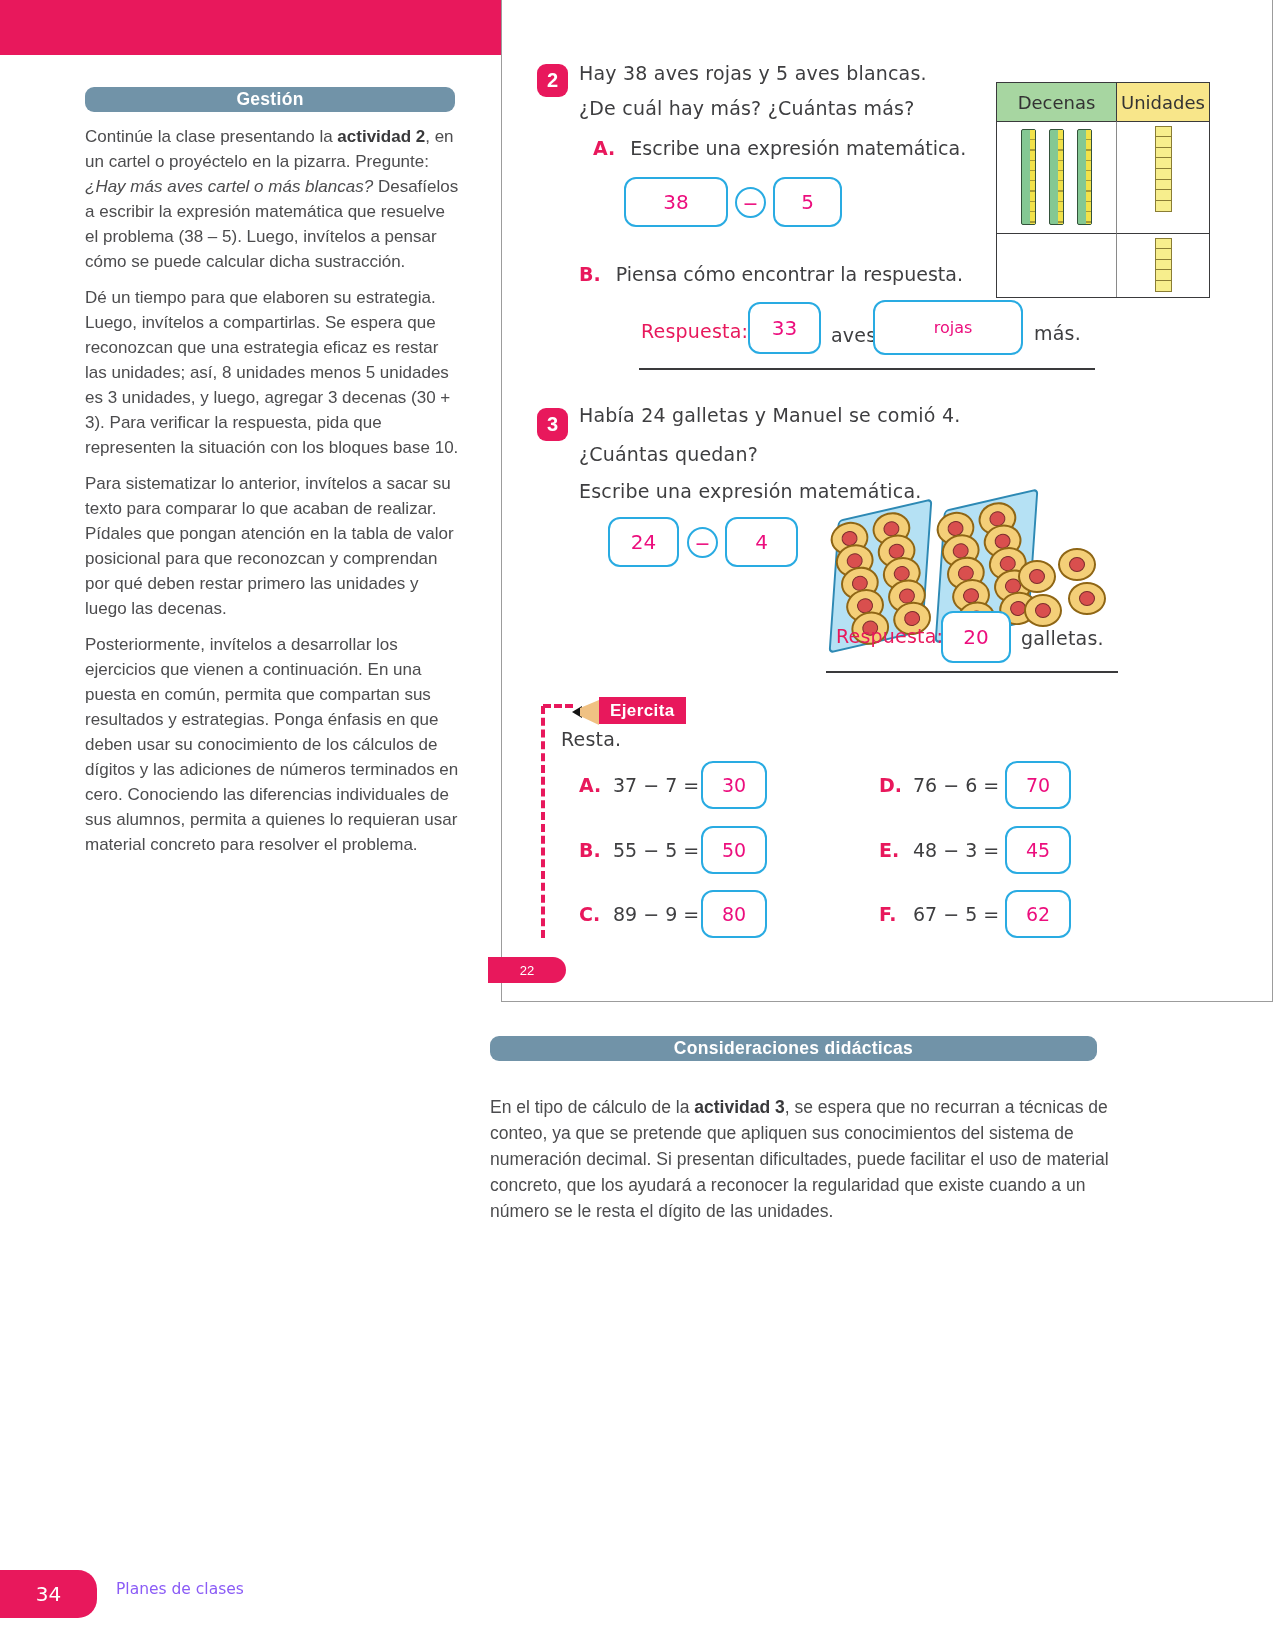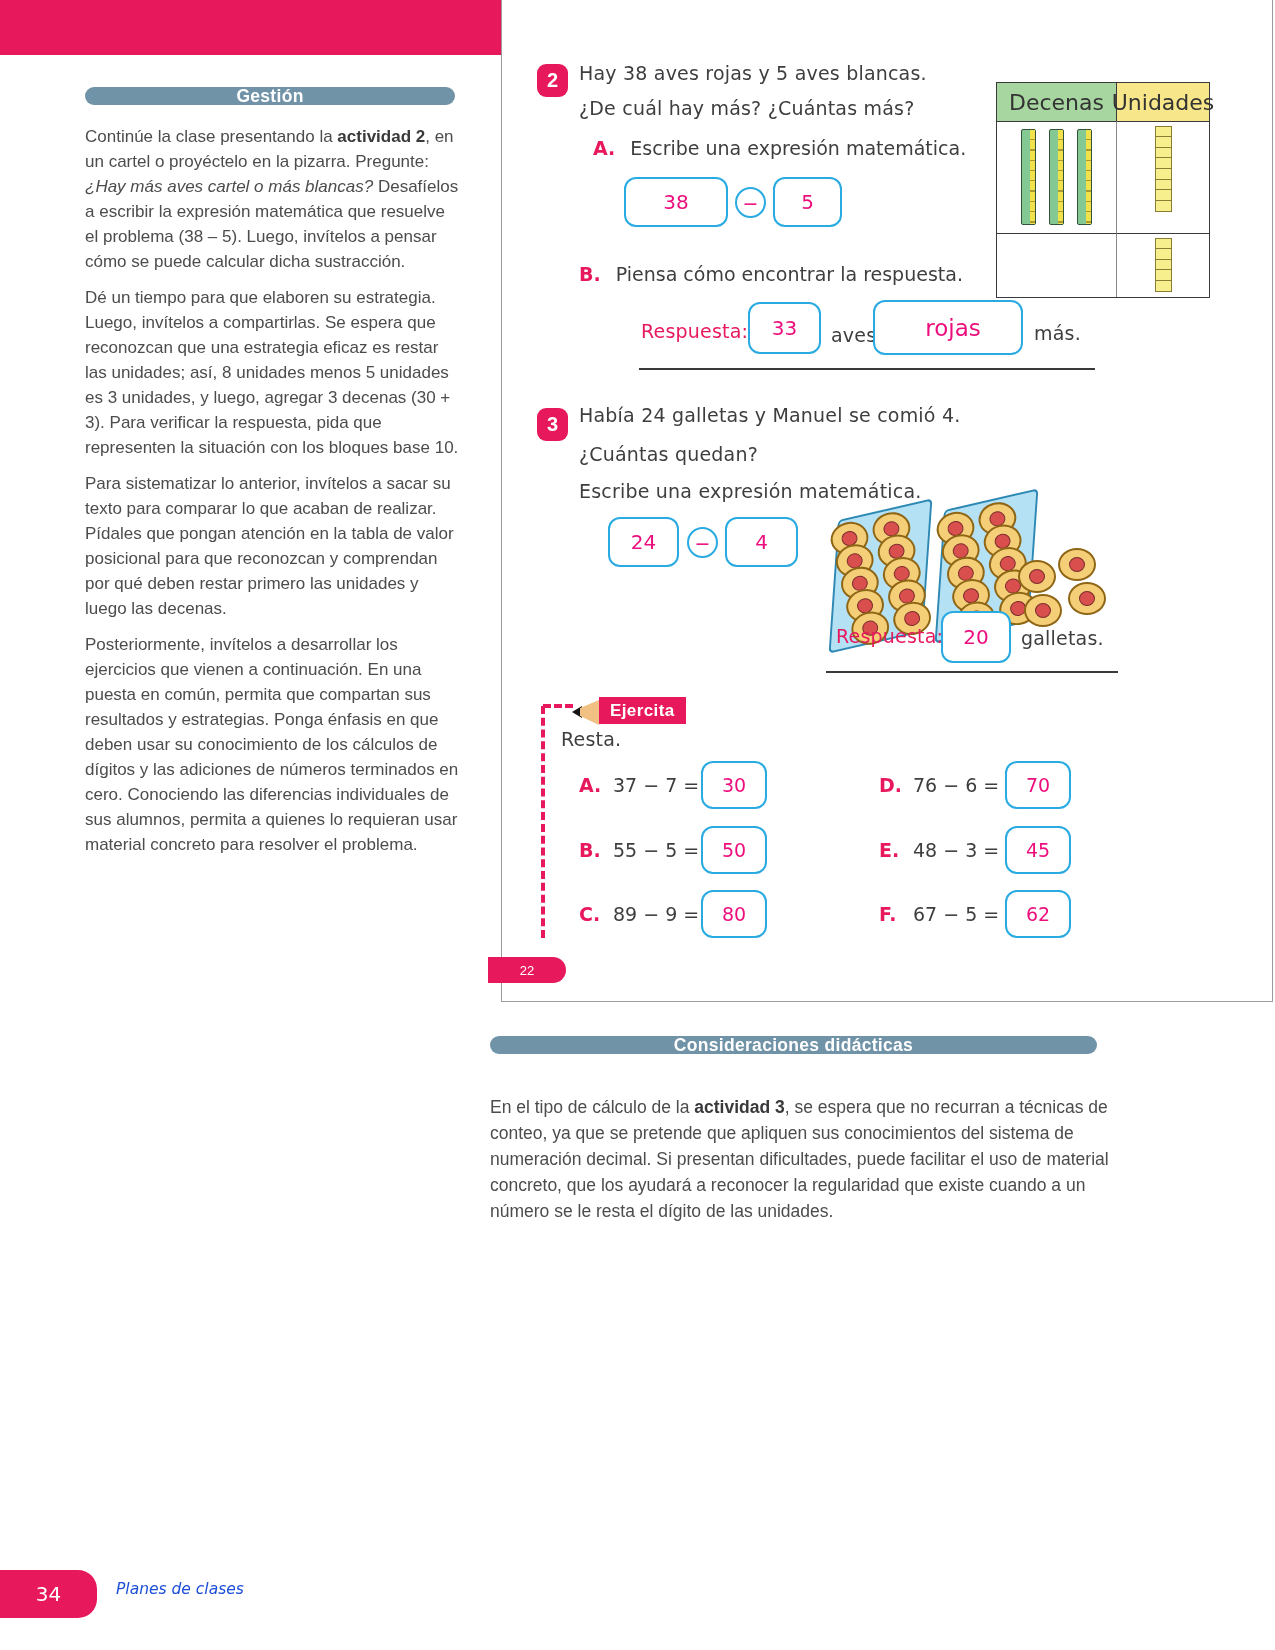--- a/index.html
+++ b/index.html
@@ -11,21 +11,21 @@
   }
   *{box-sizing:border-box;}
   body{margin:0;background:#ffffff;}
   .canvas{position:relative;width:1275px;height:1650px;background:#fff;
           font-family:"Liberation Sans",sans-serif;overflow:hidden;}
 
   
   .topbar{position:absolute;left:0;top:0;width:501px;height:55px;background:var(--accent-pink);}
 
   
-  .section-bar{position:absolute;height:18px;background:var(--header-blue);border-radius:9px;
+  .section-bar{position:absolute;height:25px;background:var(--header-blue);border-radius:9px;
                color:#fff;font-weight:700;font-size:17.5px;letter-spacing:.3px;
                display:flex;align-items:center;justify-content:center;}
   .gestion-bar{left:85px;top:87px;width:370px;}
   .consider-bar{left:490px;top:1036px;width:607px;}
 
   
   .guide-text{position:absolute;left:85px;top:124px;width:375px;color:#4c4c4e;
               font-size:17px;line-height:25px;}
   .guide-text p{margin:0 0 11px 0;}
   .consider-text{position:absolute;left:490px;top:1080px;width:622px;color:#4c4c4e;
@@ -47,21 +47,21 @@
 
   .num-box{position:absolute;border:2.4px solid var(--box-border);border-radius:12px;background:#fff;
            color:var(--answer-pink);font-size:20px;display:flex;align-items:center;justify-content:center;}
   .op-circle{position:absolute;width:31px;height:31px;border:2.4px solid var(--box-border);border-radius:50%;
              background:#fff;color:var(--answer-pink);font-size:19px;display:flex;align-items:center;justify-content:center;}
   .ans-line{position:absolute;height:1.8px;background:#3a3a3c;}
 
   
   .pv-table{position:absolute;left:494px;top:82px;border:1.6px solid #3a3a3c;background:#fff;}
   .pv-hrow,.pv-row{display:grid;grid-template-columns:120px 92px;}
-  .pv-h{height:38px;display:flex;align-items:center;justify-content:center;font-size:22px;color:#333;}
+  .pv-h{height:38px;display:flex;align-items:center;justify-content:center;font-size:18px;color:#333;}
   .pv-h.dec{background:#a7d6a1;border-right:1.4px solid #3a3a3c;}
   .pv-h.uni{background:#f8e68a;}
   .pv-cell{border-top:1.4px solid #3a3a3c;}
   .pv-cell.dec{border-right:1.4px solid #8a8a8a;}
   .pv-row.r1 .pv-cell{height:112px;}
   .pv-row.r2 .pv-cell{height:64px;}
   .rods{display:flex;gap:13px;justify-content:center;padding-top:7px;}
   .rod{width:15px;height:96px;background:#84c893;border:1.5px solid #33523a;border-radius:2px;position:relative;}
   .rod::after{content:"";position:absolute;top:0;bottom:0;right:0;width:5px;
               background:repeating-linear-gradient(to bottom,#f2e24a 0 9px,#a89b35 9px 10.3px);}
@@ -100,22 +100,22 @@
           background:#fff;color:var(--answer-pink);font-size:19px;display:flex;align-items:center;justify-content:center;}
 
   .page-tab{position:absolute;left:-14px;top:957px;width:78px;height:26px;background:var(--accent-pink);
             border-radius:0 13px 13px 0;color:#fff;font-size:13px;display:flex;align-items:center;justify-content:center;
             font-family:"Liberation Sans",sans-serif;}
 
   
   .footer-pill{position:absolute;left:0;top:1570px;width:97px;height:48px;background:var(--accent-pink);
                border-radius:0 19px 19px 0;color:#fff;font-size:20px;display:flex;align-items:center;justify-content:center;
                font-family:"DejaVu Sans",sans-serif;}
-  .footer-label{position:absolute;left:116px;top:1580px;font-size:15.5px;color:#1d4ed8;
-                font-family:"DejaVu Sans",sans-serif;font-style:italic;}
+  .footer-label{position:absolute;left:116px;top:1580px;font-size:15.5px;color:#8b5cf6;
+                font-family:"DejaVu Sans",sans-serif;}
 </style>
 </head>
 <body>
 
 <div class="canvas">
 
   <div class="topbar"></div>
 
   <div class="section-bar gestion-bar">
     <span>Gestión</span>
@@ -141,21 +141,21 @@
     <div class="op-circle" style="left:233px;top:187px;">−</div>
     <div class="num-box" style="left:271px;top:177px;width:69px;height:50px;">5</div>
 
     <div class="part-row" style="left:77px;top:263px;">
       <span class="part-label">B.</span><span>Piensa cómo encontrar la respuesta.</span>
     </div>
 
     <div class="wb-line pink-label" style="left:139px;top:320px;">Respuesta:</div>
     <div class="num-box" style="left:246px;top:302px;width:73px;height:52px;">33</div>
     <div class="wb-line" style="left:329px;top:324px;">aves</div>
-    <div class="num-box" style="left:371px;top:300px;width:150px;height:55px;font-size:23px;padding-left:10px;">rojas</div>
+    <div class="num-box" style="left:371px;top:300px;width:150px;height:55px;font-size:16px;padding-left:10px;">rojas</div>
     <div class="wb-line" style="left:532px;top:322px;">más.</div>
     <div class="ans-line" style="left:137px;top:368px;width:456px;"></div>
 
     <div class="pv-table">
       <div class="pv-hrow">
         <div class="pv-h dec">Decenas</div>
         <div class="pv-h uni">Unidades</div>
       </div>
       <div class="pv-row r1">
         <div class="pv-cell dec">

